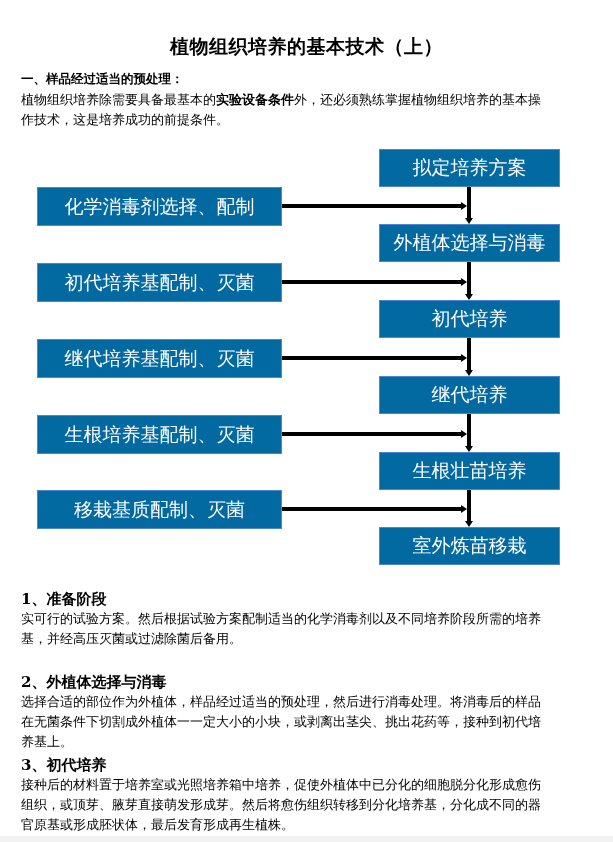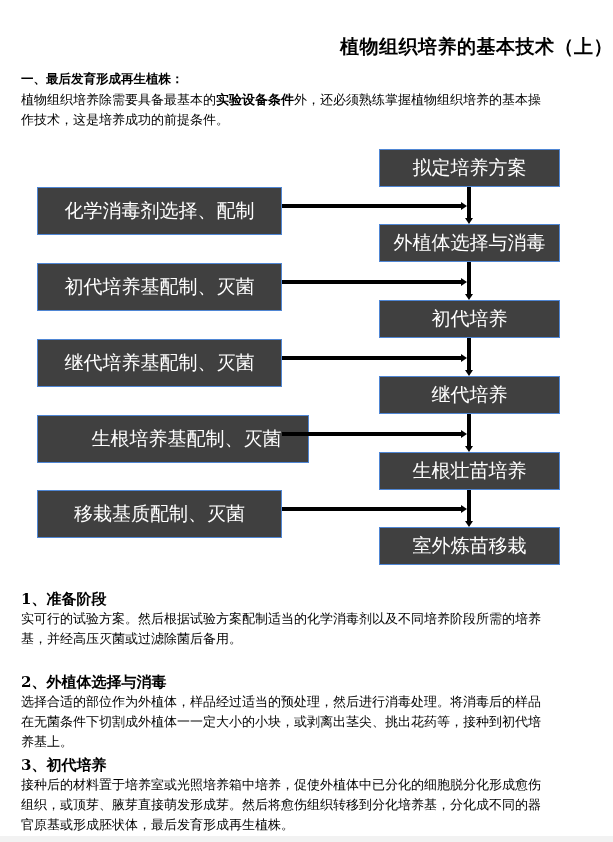--- a/index.html
+++ b/index.html
@@ -1,42 +1,42 @@
 <!DOCTYPE html>
 <html><head>
 <meta charset="utf-8">
 <style>
   html, body { margin: 0; padding: 0; }
   body {
     width: 613px; height: 842px; background: #ffffff; position: relative; overflow: hidden;
     font-family: "DejaVu Sans", "Liberation Sans", sans-serif; color: #000;
   }
   .title {
-    position: absolute; left: 0; width: 613px; top: 34px; text-align: right;
+    position: absolute; left: 0; width: 613px; top: 34px; text-align: center;
     font-family: "DejaVu Serif", "Liberation Serif", serif;
     font-size: 19px; font-weight: bold; letter-spacing: 0.5px;
   }
   .h1 {
     position: absolute; left: 21px; top: 71px; font-size: 12.5px; font-weight: bold;
     font-family: "DejaVu Serif", "Liberation Serif", serif;
   }
   .para {
     position: absolute; left: 21px; width: 572px; font-size: 13px; line-height: 20px;
   }
   .para b { font-weight: bold; }
   .h2 {
     position: absolute; left: 21px; font-size: 15px; font-weight: bold;
     font-family: "DejaVu Serif", "Liberation Serif", serif;
   }
   .box {
-    position: absolute; background: #404040; color: #ffffff;
+    position: absolute; background: #0369a1; color: #ffffff;
     display: flex; align-items: center; justify-content: center;
     font-size: 19px; box-shadow: 0 0 0 1px #4f86d4 inset;
   }
-  .lbox { left: 37px; width: 245px; height: 48px; }
+  .lbox { left: 37px; width: 245px; height: 39px; }
   .rbox { left: 379px; width: 181px; height: 38px; }
   .hline {
     position: absolute; left: 282px; width: 180px; height: 4px; background: #000;
   }
   .hhead {
     position: absolute; width: 0; height: 0;
     border-top: 4px solid transparent; border-bottom: 4px solid transparent;
     border-left: 6px solid #000;
   }
   .vline {
@@ -49,40 +49,40 @@
   }
   .footer-strip {
     position: absolute; left: 0; top: 836px; width: 613px; height: 6px; background: #f2f2f2;
   }
 </style>
 </head>
 <body>
 
 <div class="title">植物组织培养的基本技术（上）</div>
 
-<div class="h1">一、最后发育形成再生植株：</div>
+<div class="h1">一、样品经过适当的预处理：</div>
 
 <div class="para" style="top:90px;">
   <div><span>植物组织培养除需要具备最基本的</span><b>实验设备条件</b><span>外，还必须熟练掌握植物组织培养的基本操</span></div>
   <div>作技术，这是培养成功的前提条件。</div>
 </div>
 
 <div>
 
   <div class="box rbox" style="top:149px;">拟定培养方案</div>
   <div class="box rbox" style="top:224px;">外植体选择与消毒</div>
   <div class="box rbox" style="top:300px;">初代培养</div>
   <div class="box rbox" style="top:376px;">继代培养</div>
   <div class="box rbox" style="top:452px;">生根壮苗培养</div>
   <div class="box rbox" style="top:527px;">室外炼苗移栽</div>
 
   <div class="box lbox" style="top:187px;">化学消毒剂选择、配制</div>
   <div class="box lbox" style="top:263px;">初代培养基配制、灭菌</div>
   <div class="box lbox" style="top:339px;">继代培养基配制、灭菌</div>
-  <div class="box lbox" style="top:415px;padding-left:27px;">生根培养基配制、灭菌</div>
+  <div class="box lbox" style="top:415px;">生根培养基配制、灭菌</div>
   <div class="box lbox" style="top:490px;">移栽基质配制、灭菌</div>
 
   <div class="vline" style="top:187px;height:31px;"></div>
   <div class="vhead" style="top:218px;"></div>
   <div class="vline" style="top:262px;height:32px;"></div>
   <div class="vhead" style="top:294px;"></div>
   <div class="vline" style="top:338px;height:32px;"></div>
   <div class="vhead" style="top:370px;"></div>
   <div class="vline" style="top:414px;height:32px;"></div>
   <div class="vhead" style="top:446px;"></div>

